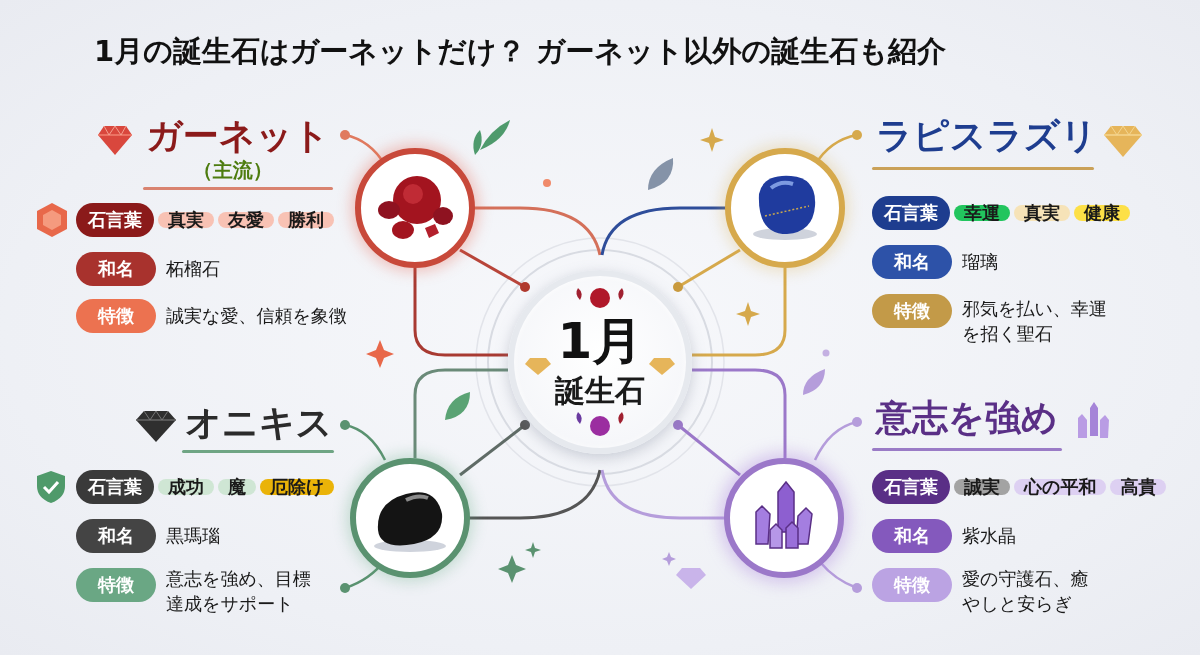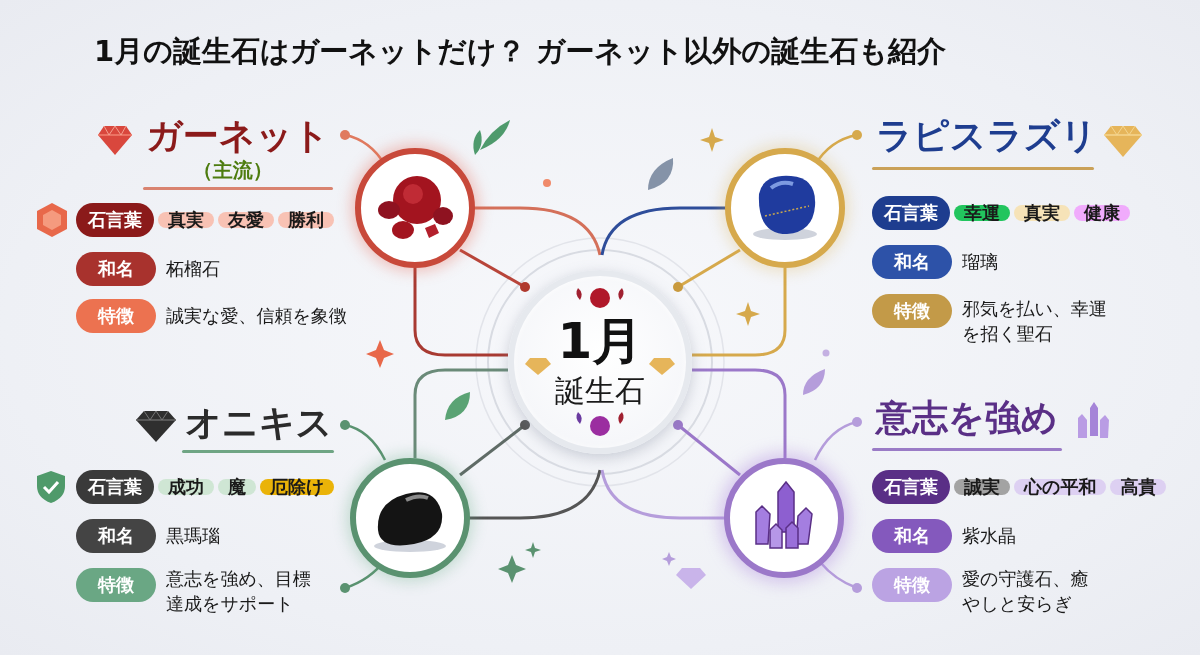--- a/index.html
+++ b/index.html
@@ -29,21 +29,21 @@
   .stone.amethyst { left: 724px; top: 458px; border-color: #9b78c9; box-shadow: 0 0 16px 5px rgba(170,130,220,0.4); }
 
   
   .hub {
     position: absolute; left: 508px; top: 270px; width: 184px; height: 184px; border-radius: 50%;
     background: radial-gradient(circle at 50% 45%, #ffffff 0%, #f6f7fa 70%, #e3e6ec 100%);
     border: 6px solid #e6e9ee;
     box-shadow: 0 4px 14px rgba(120,130,150,0.35), inset 0 0 6px rgba(255,255,255,0.9);
   }
   .hub-month { position: absolute; left: 0; width: 100%; top: 40px; text-align: center; font-size: 50px; font-weight: bold; color: #111; line-height: 1; }
-  .hub-label { position: absolute; left: 0; width: 100%; top: 100px; text-align: center; font-size: 30px; font-weight: normal; color: #1a1a1a; line-height: 1; }
+  .hub-label { position: absolute; left: 0; width: 100%; top: 100px; text-align: center; font-size: 30px; font-weight: bold; color: #1a1a1a; line-height: 1; }
   .hub svg.deco { position: absolute; left: 0; top: 0; width: 172px; height: 172px; }
 
   
   .heading { position: absolute; font-weight: bold; font-size: 36px; line-height: 1; white-space: nowrap; }
   .heading .sub { display:block; font-size: 20px; text-align: center; margin-top: 6px; }
   .underline { position: absolute; height: 3px; border-radius: 2px; }
 
   .h-garnet { left: 146px; top: 118px; color: #8b1a1a; }
   .u-garnet { left: 143px; top: 187px; width: 190px; background: #d98370; }
   .h-lapis { left: 876px; top: 118px; color: #1e3d8f; }
@@ -213,21 +213,21 @@
 <svg class="icon-small" style="left:1104px;top:124px;width:38px;height:34px" viewBox="0 0 38 34">
   <path d="M7 2 L31 2 L38 11 L19 33 L0 11 Z" fill="#e6b55a"></path>
   <path d="M0 11 L38 11" stroke="#f5d690" stroke-width="1.5"></path>
   <path d="M7 2 L13 11 L19 2 L25 11 L31 2" stroke="#f5d690" stroke-width="1" fill="none"></path>
 </svg>
 <div class="underline u-lapis"></div>
 <div class="row" style="left:872px;top:196px">
   <div class="tag" style="background:#1e3d8f">石言葉</div>
   <div class="chip" style="background:#22c55e">幸運</div>
   <div class="chip" style="background:#f6e3b8">真実</div>
-  <div class="chip" style="background:#f0abfc">健康</div>
+  <div class="chip" style="background:#fde047">健康</div>
 </div>
 <div class="row" style="left:872px;top:245px">
   <div class="tag label" style="background:#2d52a8">和名</div>
   <div class="val">瑠璃</div>
 </div>
 <div class="row" style="left:872px;top:294px;align-items:flex-start">
   <div class="tag label" style="background:#c39a48">特徴</div>
   <div class="val" style="margin-top:2px">
     <div>邪気を払い、幸運</div>
     <div>を招く聖石</div>

